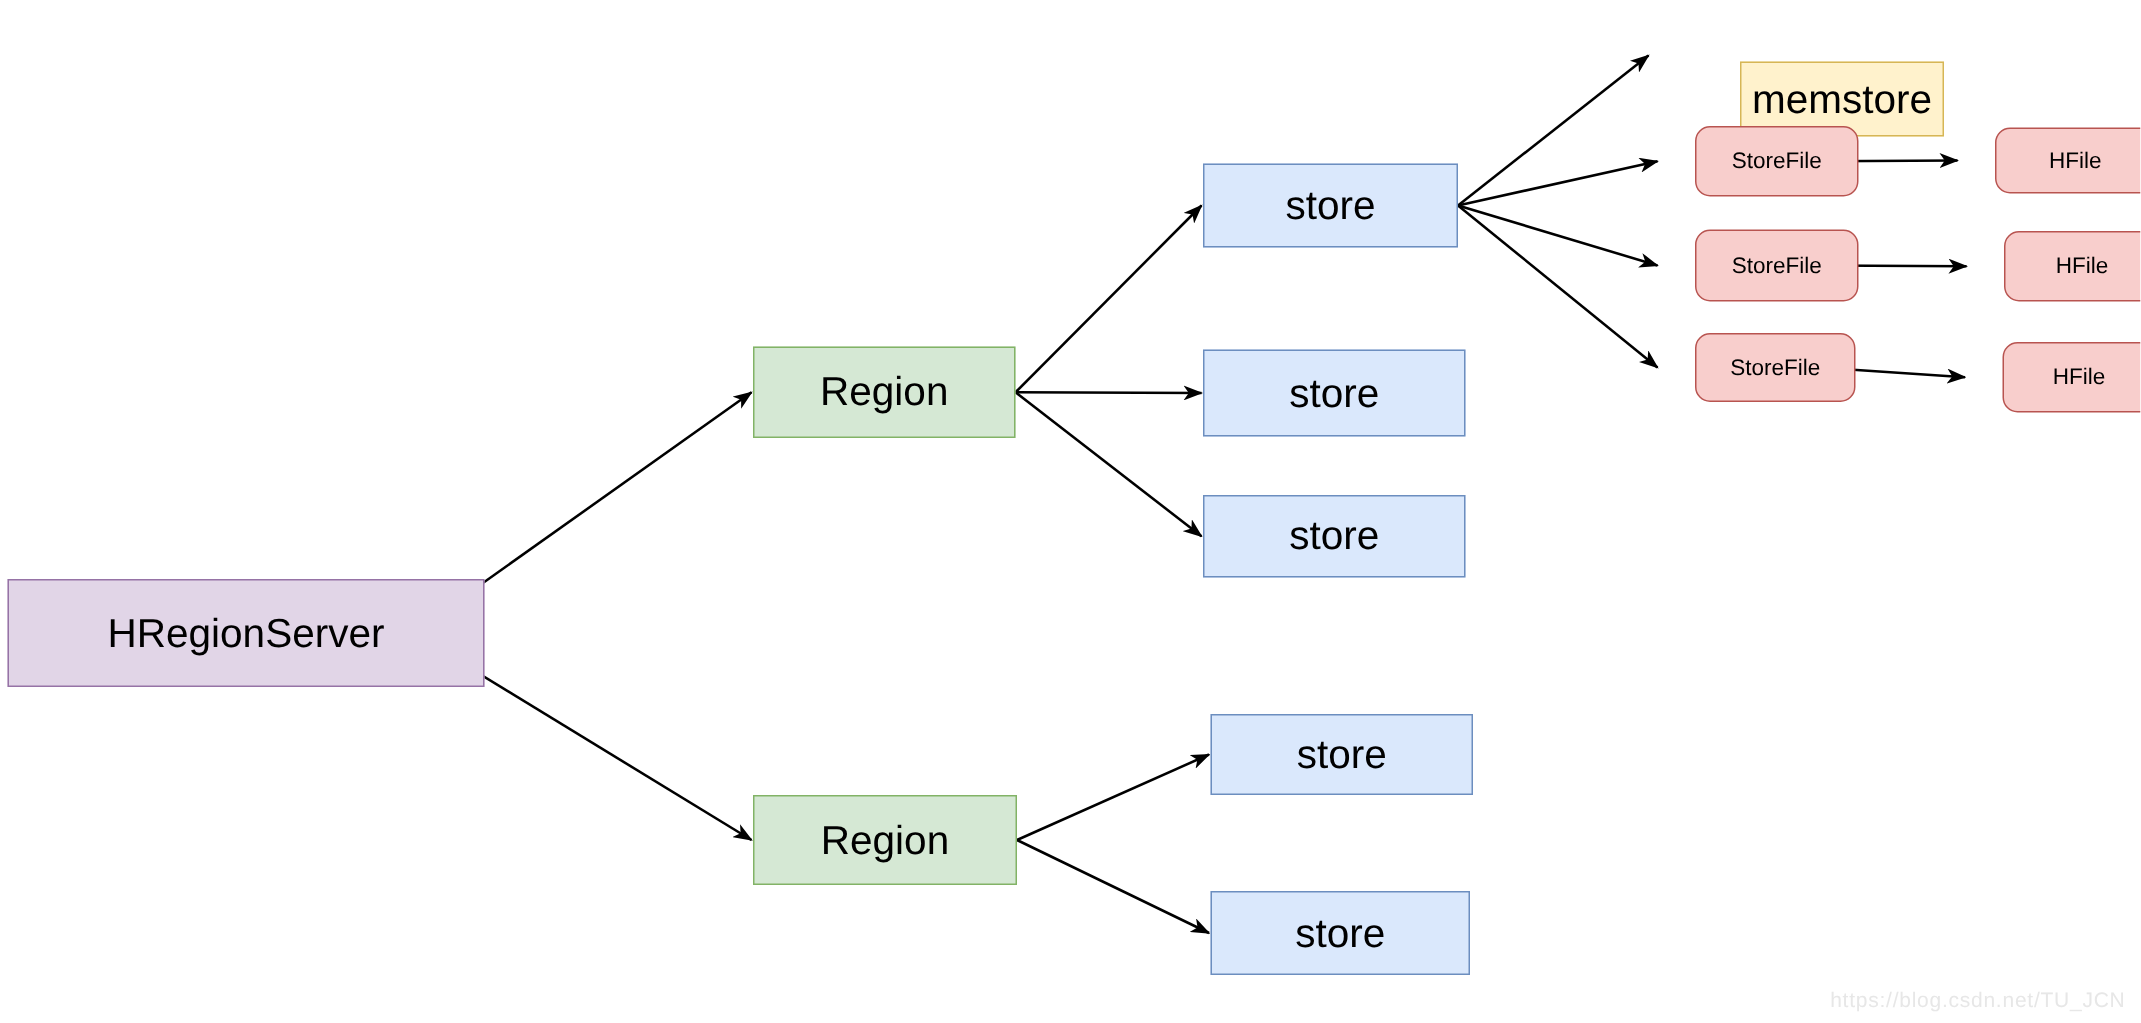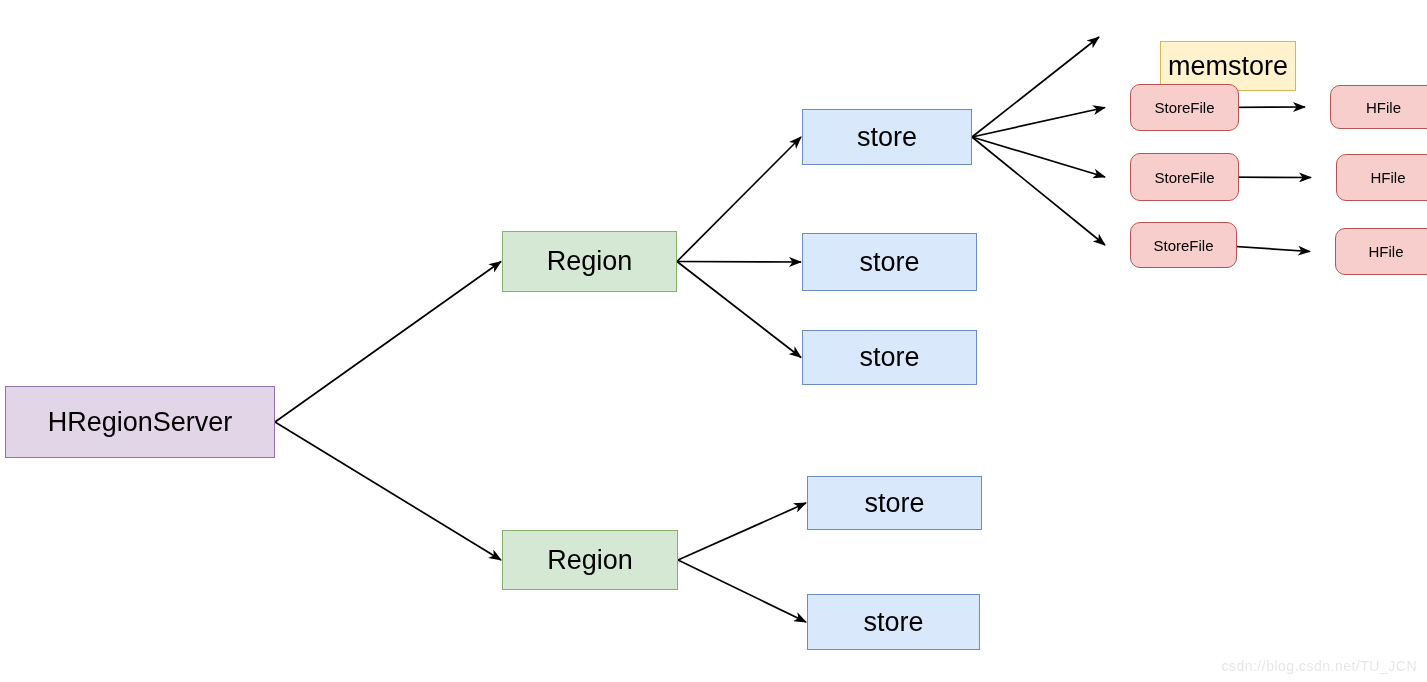--- a/index.html
+++ b/index.html
@@ -65,21 +65,21 @@
       <line x1="678" y1="560" x2="806" y2="622" stroke="#000000" stroke-width="1.7" marker-end="url(#arrowhead)"></line>
       <line x1="972" y1="137" x2="1099" y2="37" stroke="#000000" stroke-width="1.7" marker-end="url(#arrowhead)"></line>
       <line x1="972" y1="137" x2="1105" y2="107.5" stroke="#000000" stroke-width="1.7" marker-end="url(#arrowhead)"></line>
       <line x1="972" y1="137" x2="1105" y2="177" stroke="#000000" stroke-width="1.7" marker-end="url(#arrowhead)"></line>
       <line x1="972" y1="137" x2="1105" y2="245" stroke="#000000" stroke-width="1.7" marker-end="url(#arrowhead)"></line>
       <line x1="1215" y1="107.5" x2="1305" y2="107" stroke="#000000" stroke-width="1.7" marker-end="url(#arrowhead)"></line>
       <line x1="1215" y1="177" x2="1311" y2="177.5" stroke="#000000" stroke-width="1.7" marker-end="url(#arrowhead)"></line>
       <line x1="1213" y1="245" x2="1310" y2="251.5" stroke="#000000" stroke-width="1.7" marker-end="url(#arrowhead)"></line>
     </svg>
   <div id="nodes">
-      <div class="node lg" style="left: 5px; top: 386px; width: 270px; height: 72px; background: rgb(225, 213, 231); border: 1.6px solid rgb(150, 115, 166);">
+      <div class="node lg" style="left: 5px; top: 386px; width: 318px; height: 72px; background: rgb(225, 213, 231); border: 1.6px solid rgb(150, 115, 166);">
         <span>HRegionServer</span>
       </div>
       <div class="node lg" style="left: 502px; top: 231px; width: 175px; height: 61px; background: rgb(213, 232, 212); border: 1.6px solid rgb(130, 179, 102);">
         <span>Region</span>
       </div>
       <div class="node lg" style="left: 502px; top: 530px; width: 176px; height: 60px; background: rgb(213, 232, 212); border: 1.6px solid rgb(130, 179, 102);">
         <span>Region</span>
       </div>
       <div class="node lg" style="left: 802px; top: 109px; width: 170px; height: 56px; background: rgb(218, 232, 252); border: 1.6px solid rgb(108, 142, 191);">
         <span>store</span>
@@ -111,14 +111,14 @@
       <div class="node sm rounded" style="left: 1306px; top: 85px; width: 107px; height: 44px; background: rgb(248, 206, 204); border: 1.6px solid rgb(184, 84, 80);">
         <span>HFile</span>
       </div>
       <div class="node sm rounded" style="left: 1312px; top: 154px; width: 104px; height: 47px; background: rgb(248, 206, 204); border: 1.6px solid rgb(184, 84, 80);">
         <span>HFile</span>
       </div>
       <div class="node sm rounded" style="left: 1311px; top: 228px; width: 102px; height: 47px; background: rgb(248, 206, 204); border: 1.6px solid rgb(184, 84, 80);">
         <span>HFile</span>
       </div>
     </div>
-  <div class="watermark">csdn://blog.csdn.net/TU_JCN</div>
+  <div class="watermark">https://blog.csdn.net/TU_JCN</div>
 </div>
 
 </body></html>

